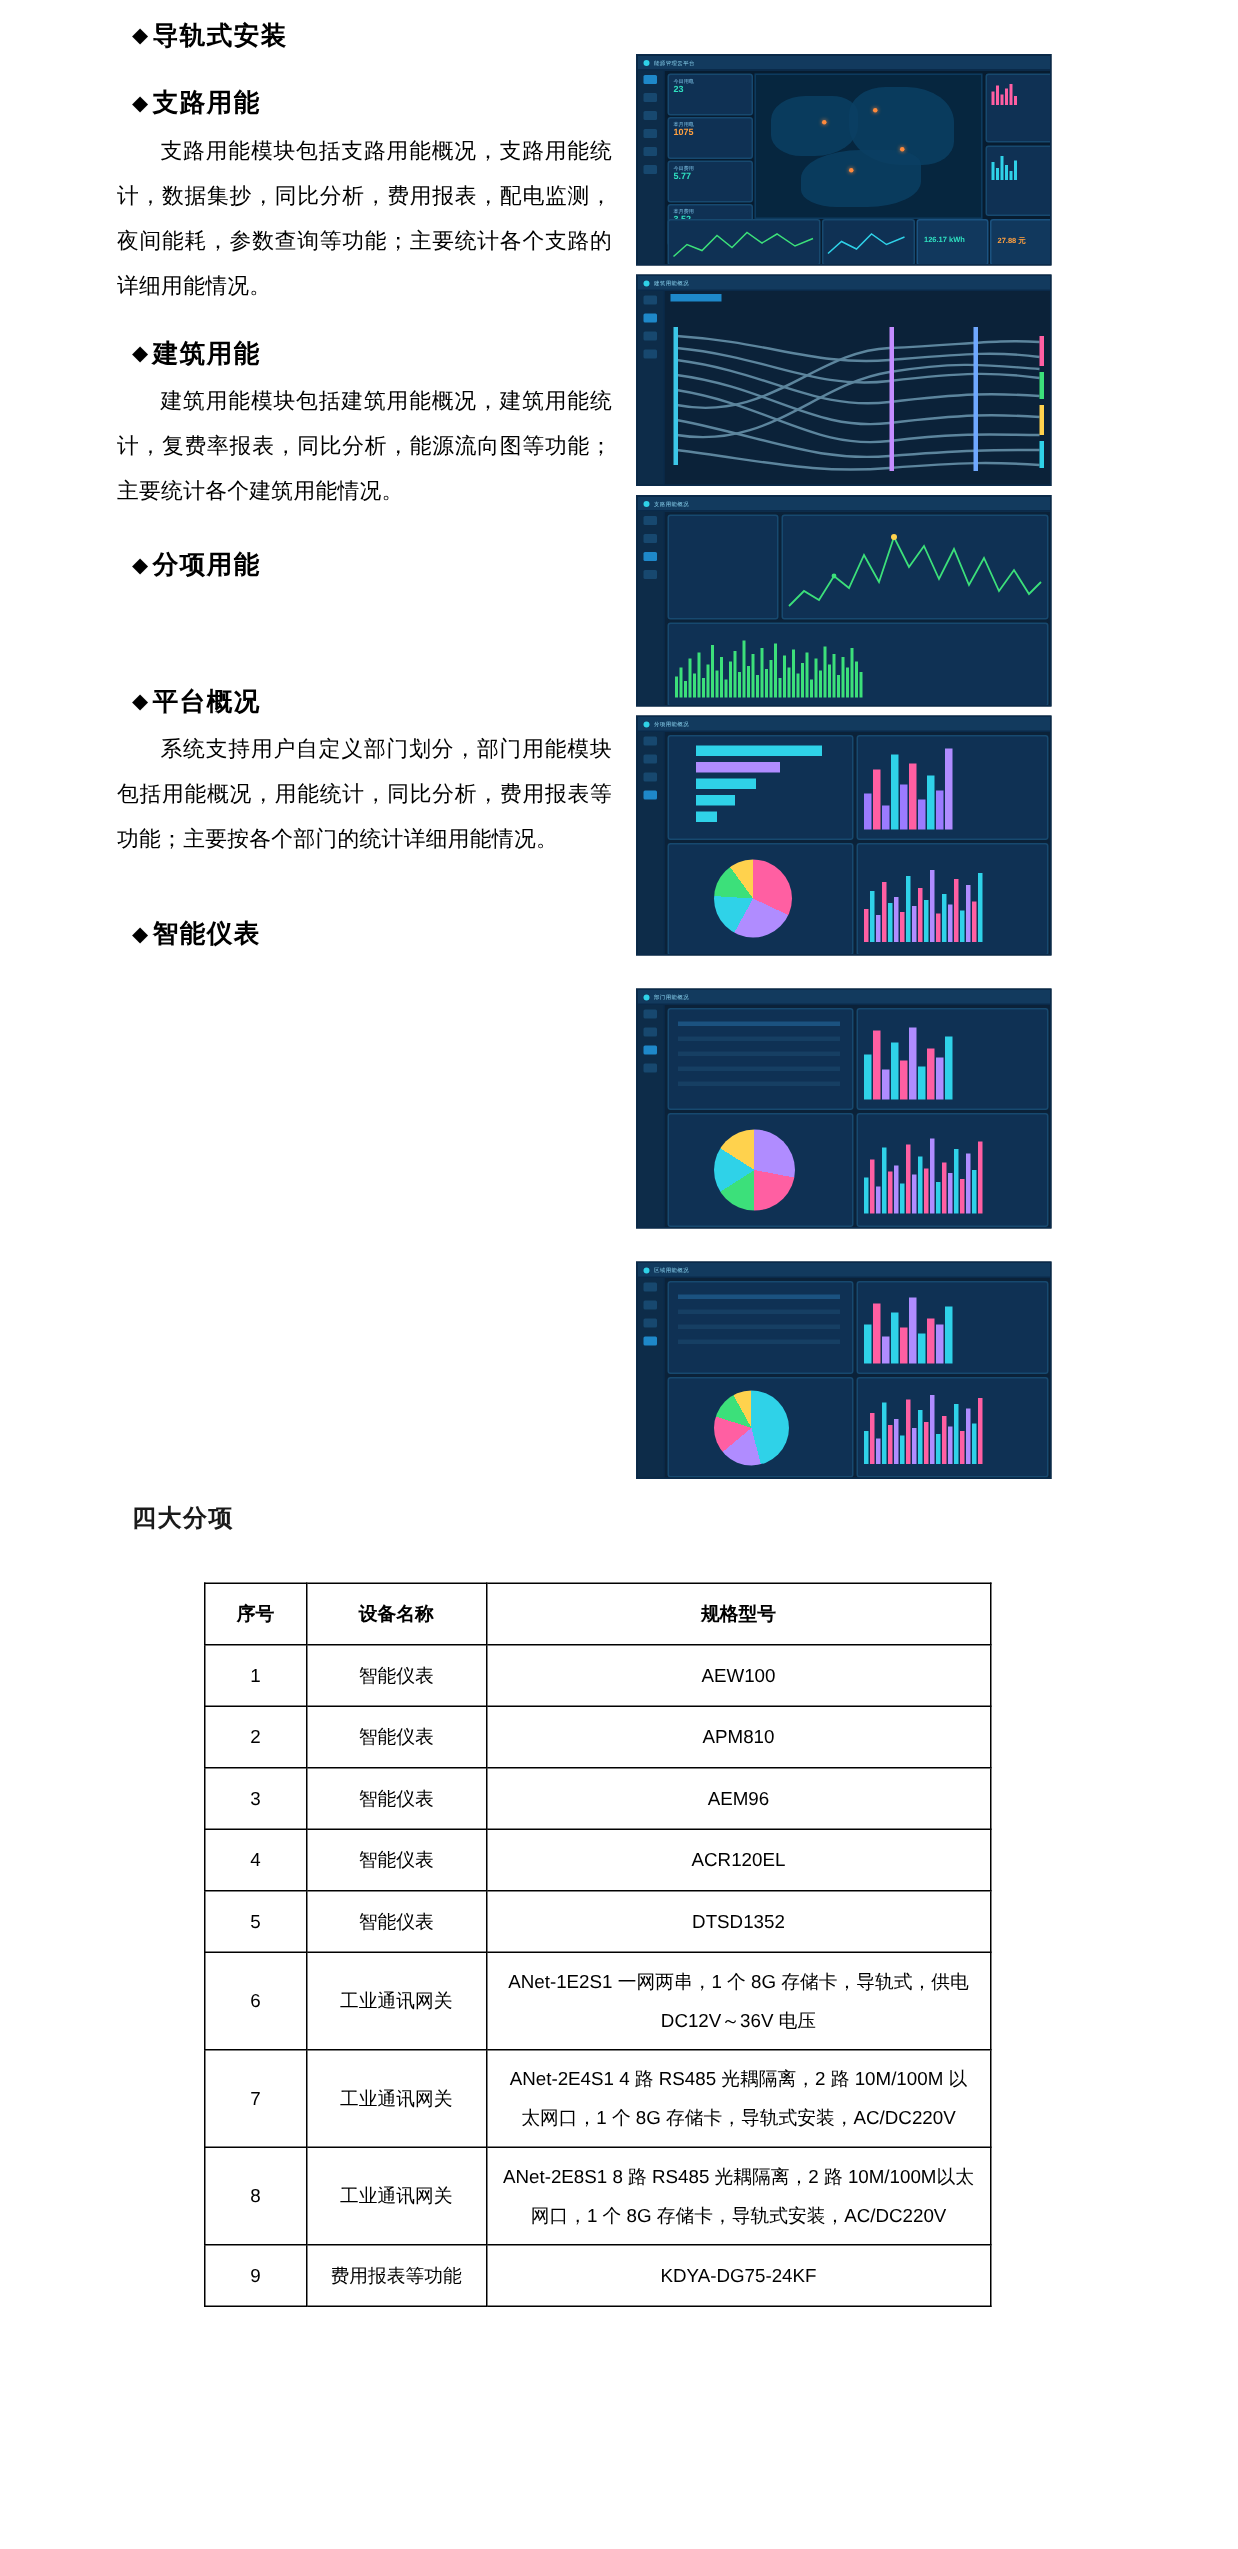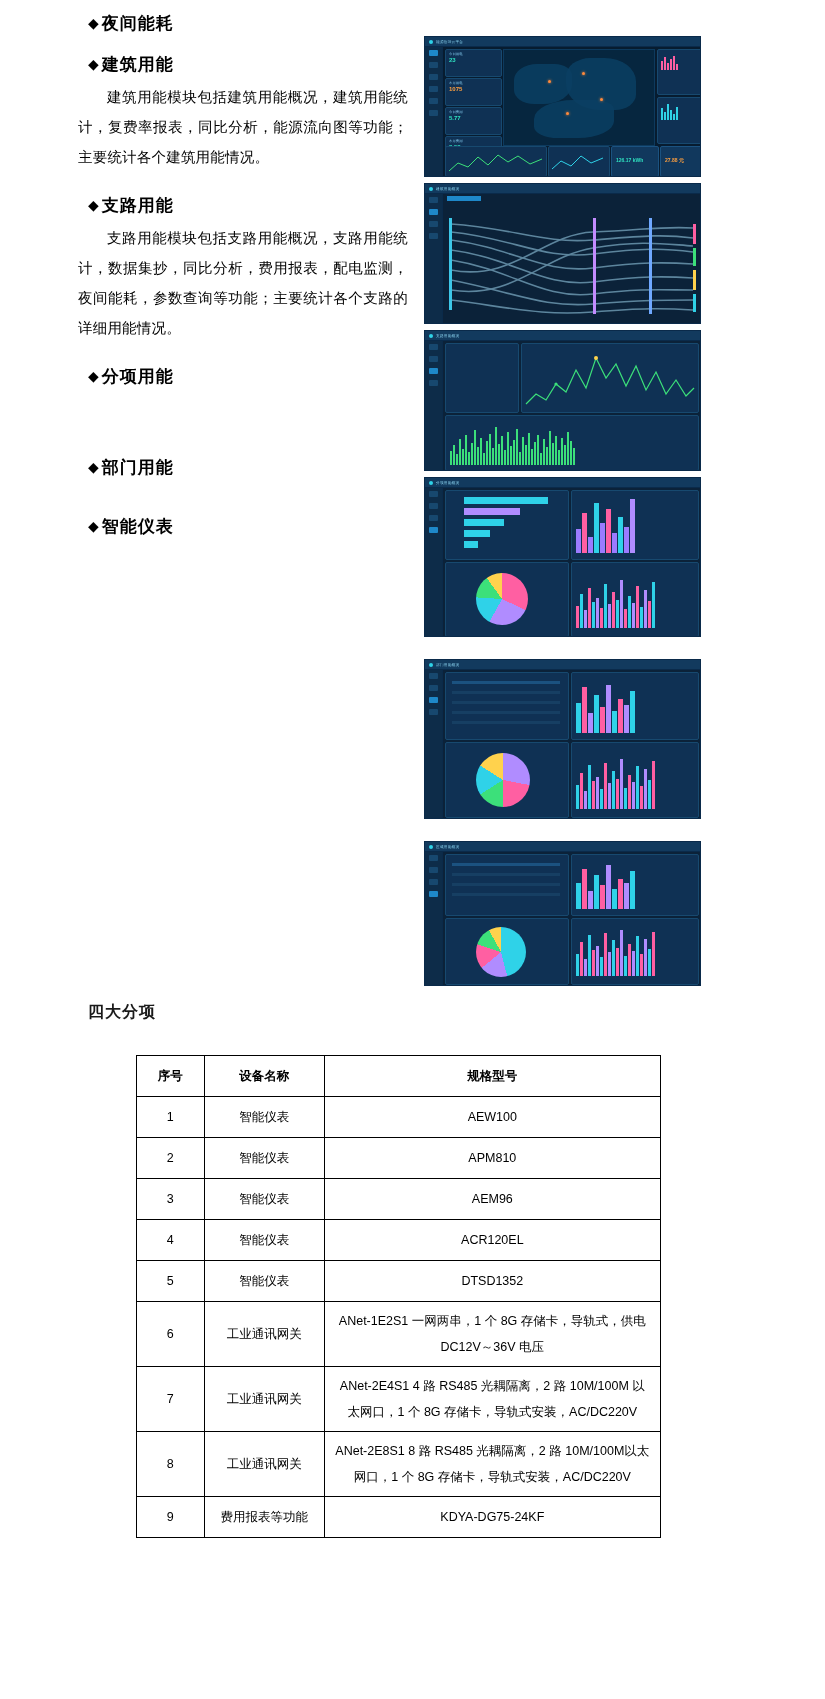--- a/index.html
+++ b/index.html
@@ -117,43 +117,46 @@
   table.cfg td.spec{text-align:center;padding:6px 10px;line-height:26px;}
 </style>
 </head>
 <body>
 
 <div class="page">
 
   <div class="sections">
 
     <div class="sec" style="padding-top:8px;">
-      <div class="sec-head"><span class="dia">◆</span><span>夜间能耗</span></div>
+      <div class="sec-head"><span class="dia">◆</span><span>导轨式安装</span></div>
+    </div>
+
+    <div class="sec" style="margin-top:22px;">
+      <div class="sec-head"><span class="dia">◆</span><span>支路用能</span></div>
+      <div class="sec-body">
+          <p>支路用能模块包括支路用能概况，支路用能统计，数据集抄，同比分析，费用报表，配电监测，夜间能耗，参数查询等功能；主要统计各个支路的详细用能情况。</p>
+        </div>
     </div>
 
     <div class="sec" style="margin-top:18px;">
       <div class="sec-head"><span class="dia">◆</span><span>建筑用能</span></div>
       <div class="sec-body">
           <p>建筑用能模块包括建筑用能概况，建筑用能统计，复费率报表，同比分析，能源流向图等功能；主要统计各个建筑用能情况。</p>
         </div>
     </div>
 
     <div class="sec" style="margin-top:22px;">
-      <div class="sec-head"><span class="dia">◆</span><span>支路用能</span></div>
+      <div class="sec-head"><span class="dia">◆</span><span>分项用能</span></div>
+    </div>
+
+    <div class="sec" style="margin-top:68px;">
+      <div class="sec-head"><span class="dia">◆</span><span>平台概况</span></div>
       <div class="sec-body">
-          <p>支路用能模块包括支路用能概况，支路用能统计，数据集抄，同比分析，费用报表，配电监测，夜间能耗，参数查询等功能；主要统计各个支路的详细用能情况。</p>
-        </div>
-    </div>
-
-    <div class="sec" style="margin-top:22px;">
-      <div class="sec-head"><span class="dia">◆</span><span>分项用能</span></div>
-    </div>
-
-    <div class="sec" style="margin-top:68px;">
-      <div class="sec-head"><span class="dia">◆</span><span>部门用能</span></div>
+          <p>系统支持用户自定义部门划分，部门用能模块包括用能概况，用能统计，同比分析，费用报表等功能；主要按各个部门的统计详细用能情况。</p>
+        </div>
     </div>
 
     <div class="sec" style="margin-top:36px;">
       <div class="sec-head"><span class="dia">◆</span><span>智能仪表</span></div>
     </div>
 
   </div>
 
   <div class="shots">
 

